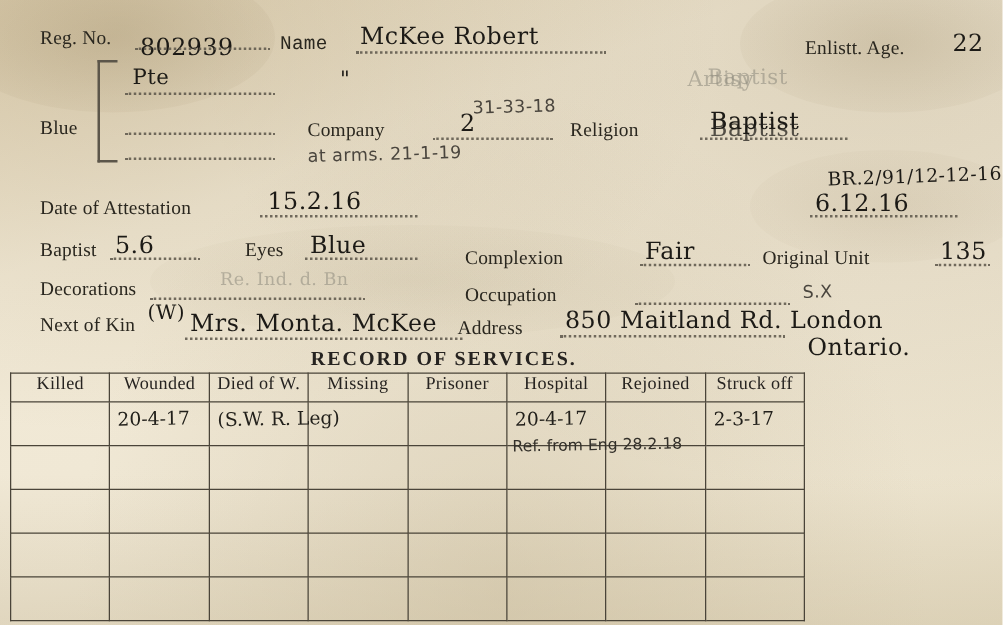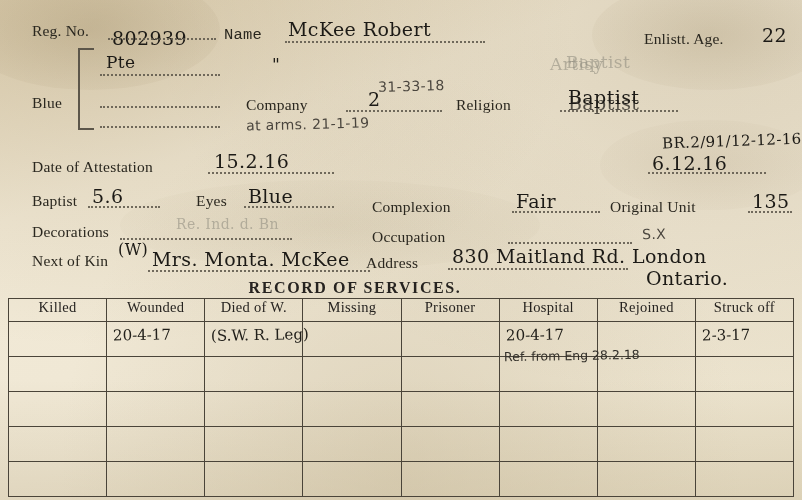--- a/index.html
+++ b/index.html
@@ -103,21 +103,21 @@
     font-family: "Liberation Serif", serif;
     font-size: 16px;
     letter-spacing: 1.6px;
     color: #262320;
     font-weight: 700;
   }
   #svc-table {
     position: absolute;
     left: 8px;
     top: 298px;
-    width: 786px;
+    width: 636px;
     height: 194px;
     border-collapse: collapse;
     table-layout: fixed;
     font-family: "Liberation Serif", serif;
   }
   #svc-table th, #svc-table td {
     border: 1px solid #4a4439;
     padding: 0;
     vertical-align: top;
   }
@@ -237,21 +237,21 @@
   <div class="lbl" style="left:372px; top:228px;">Occupation</div>
   <div class="hw pencil" style="left:642px; top:226px;">S.X</div>
   <div class="dots" style="left:508px; top:242px; width:124px;"></div>
 
   <div class="lbl" style="left:32px; top:252px;">Next of Kin</div>
   <div class="hw" style="left:118px; top:240px; font-size:16px;">(W)</div>
   <div class="hw big" style="left:152px; top:248px;">Mrs. Monta. McKee</div>
   <div class="dots" style="left:148px; top:270px; width:222px;"></div>
 
   <div class="lbl" style="left:366px; top:254px;">Address</div>
-  <div class="hw big" style="left:452px; top:245px;">830 Maitland Rd.  London</div>
+  <div class="hw big" style="left:452px; top:245px;">850 Maitland Rd.  London</div>
   <div class="hw big" style="left:646px; top:267px;">Ontario.</div>
   <div class="dots" style="left:448px; top:268px; width:180px;"></div>
 
   <div id="table-title">RECORD  OF  SERVICES.</div>
 
   <table id="svc-table">
     <thead>
       <tr>
         <th>Killed</th>
         <th>Wounded</th>

